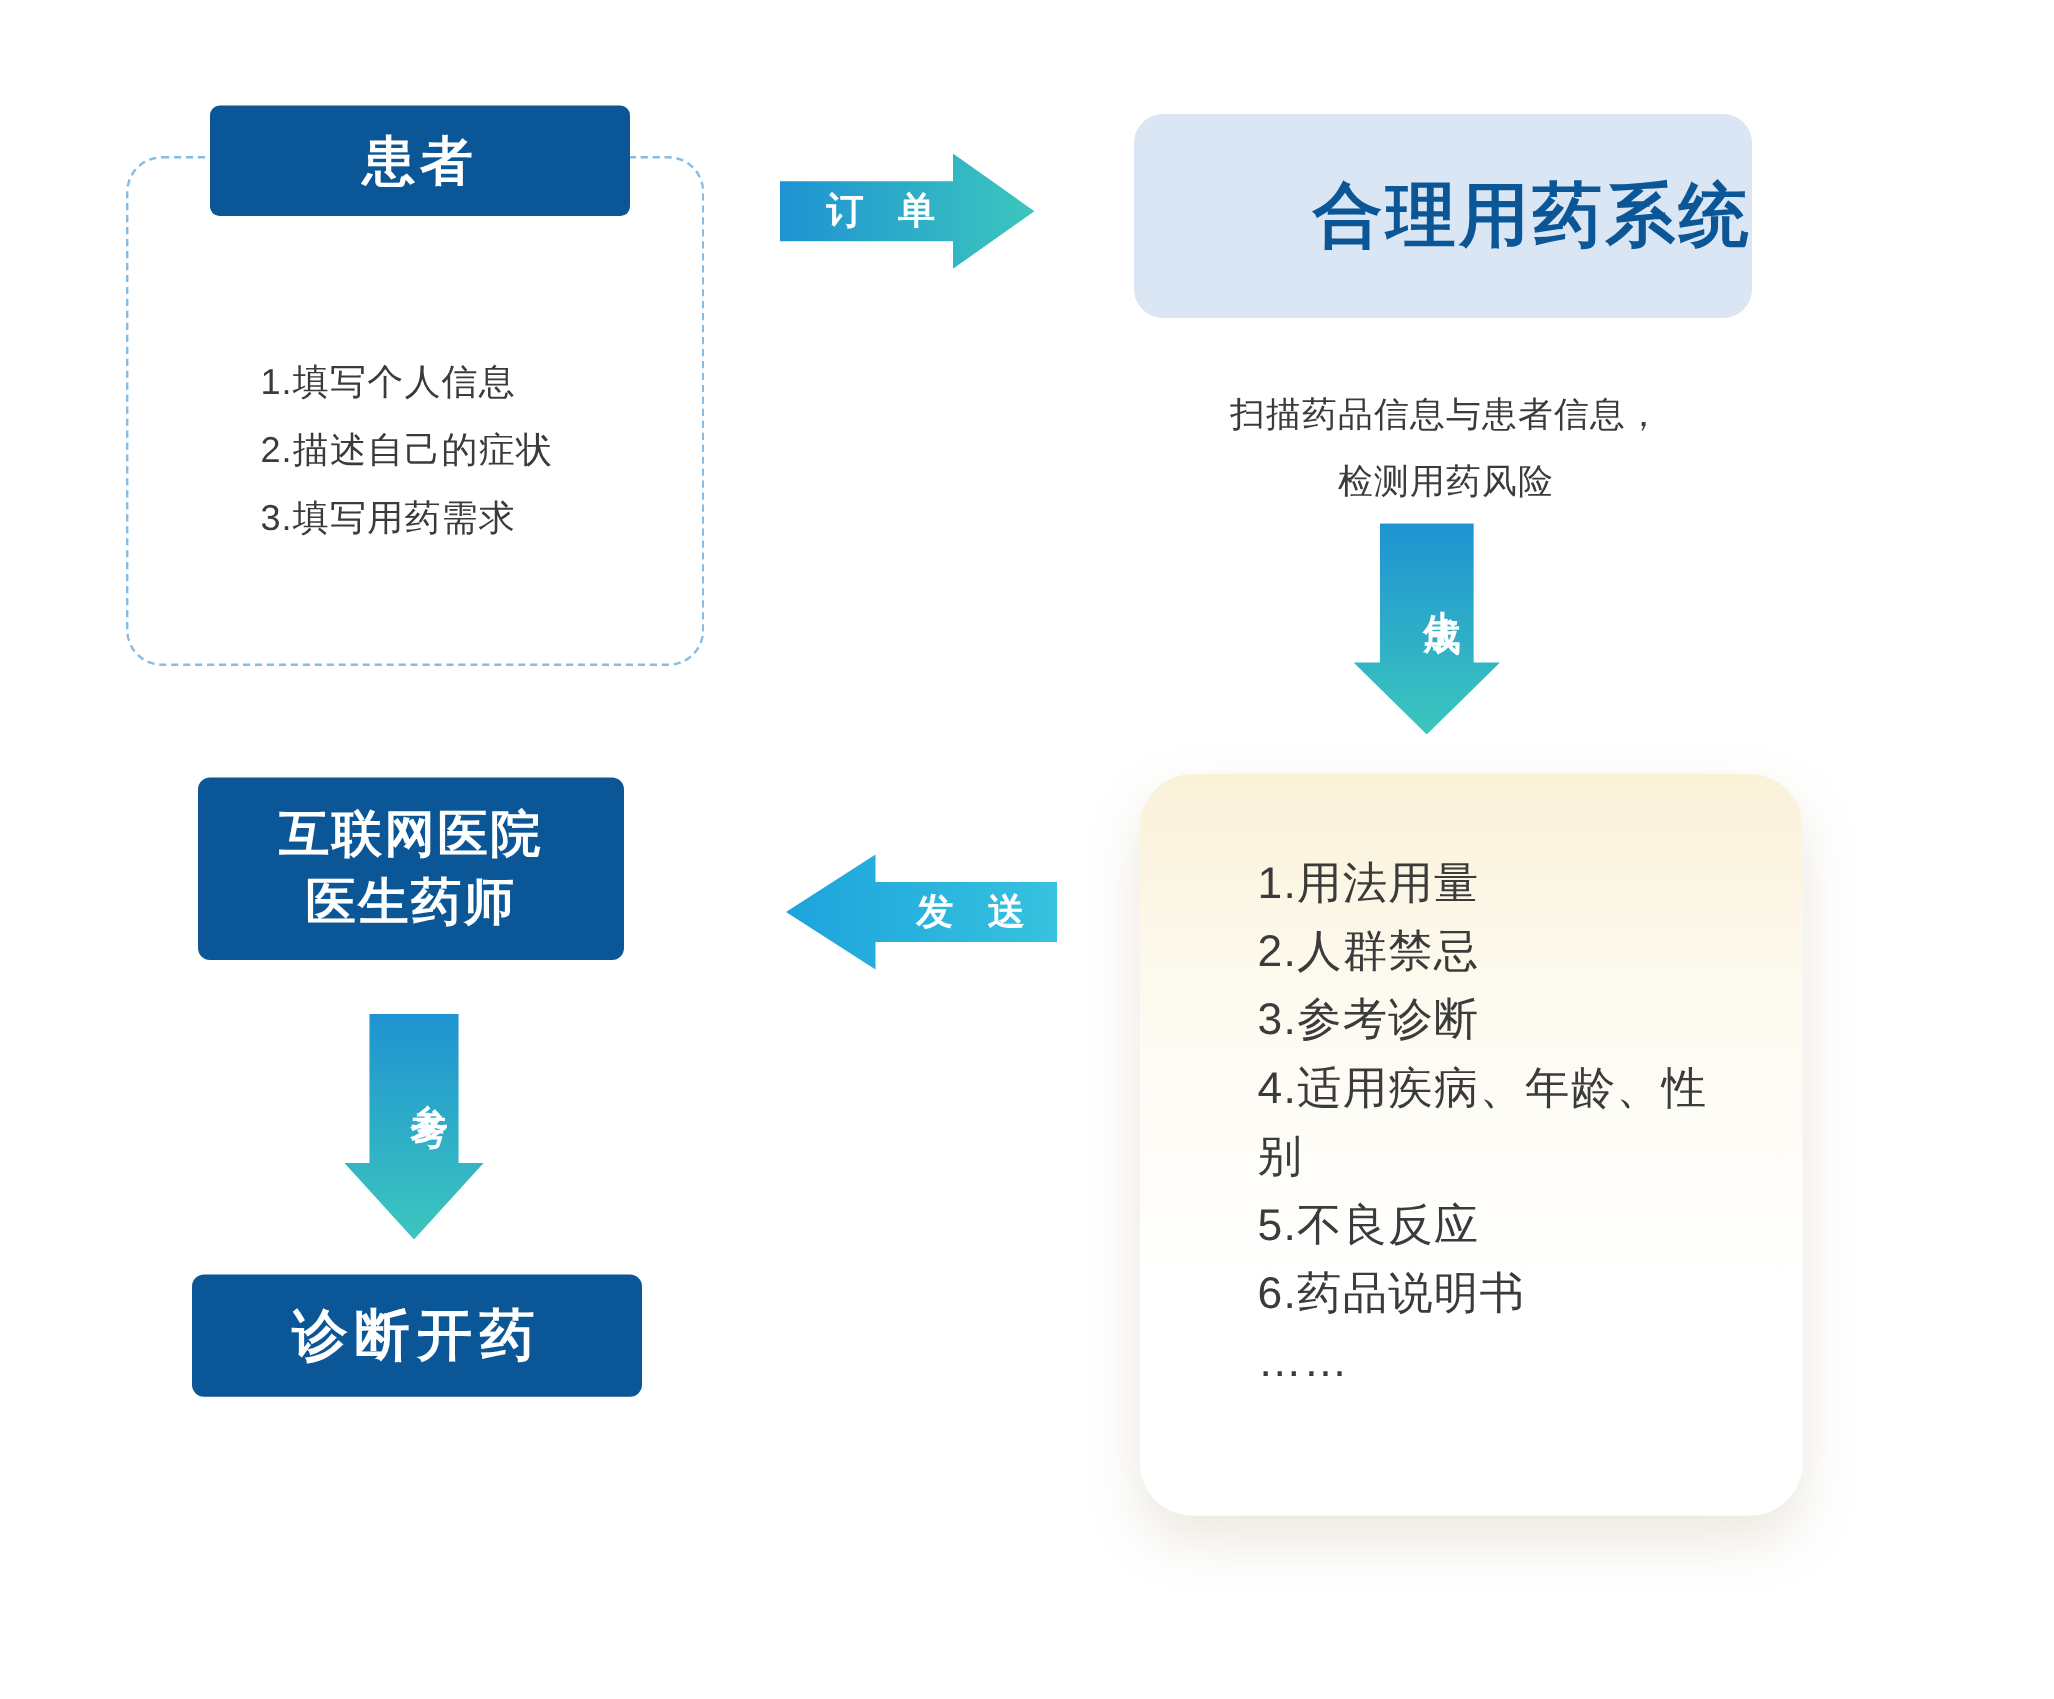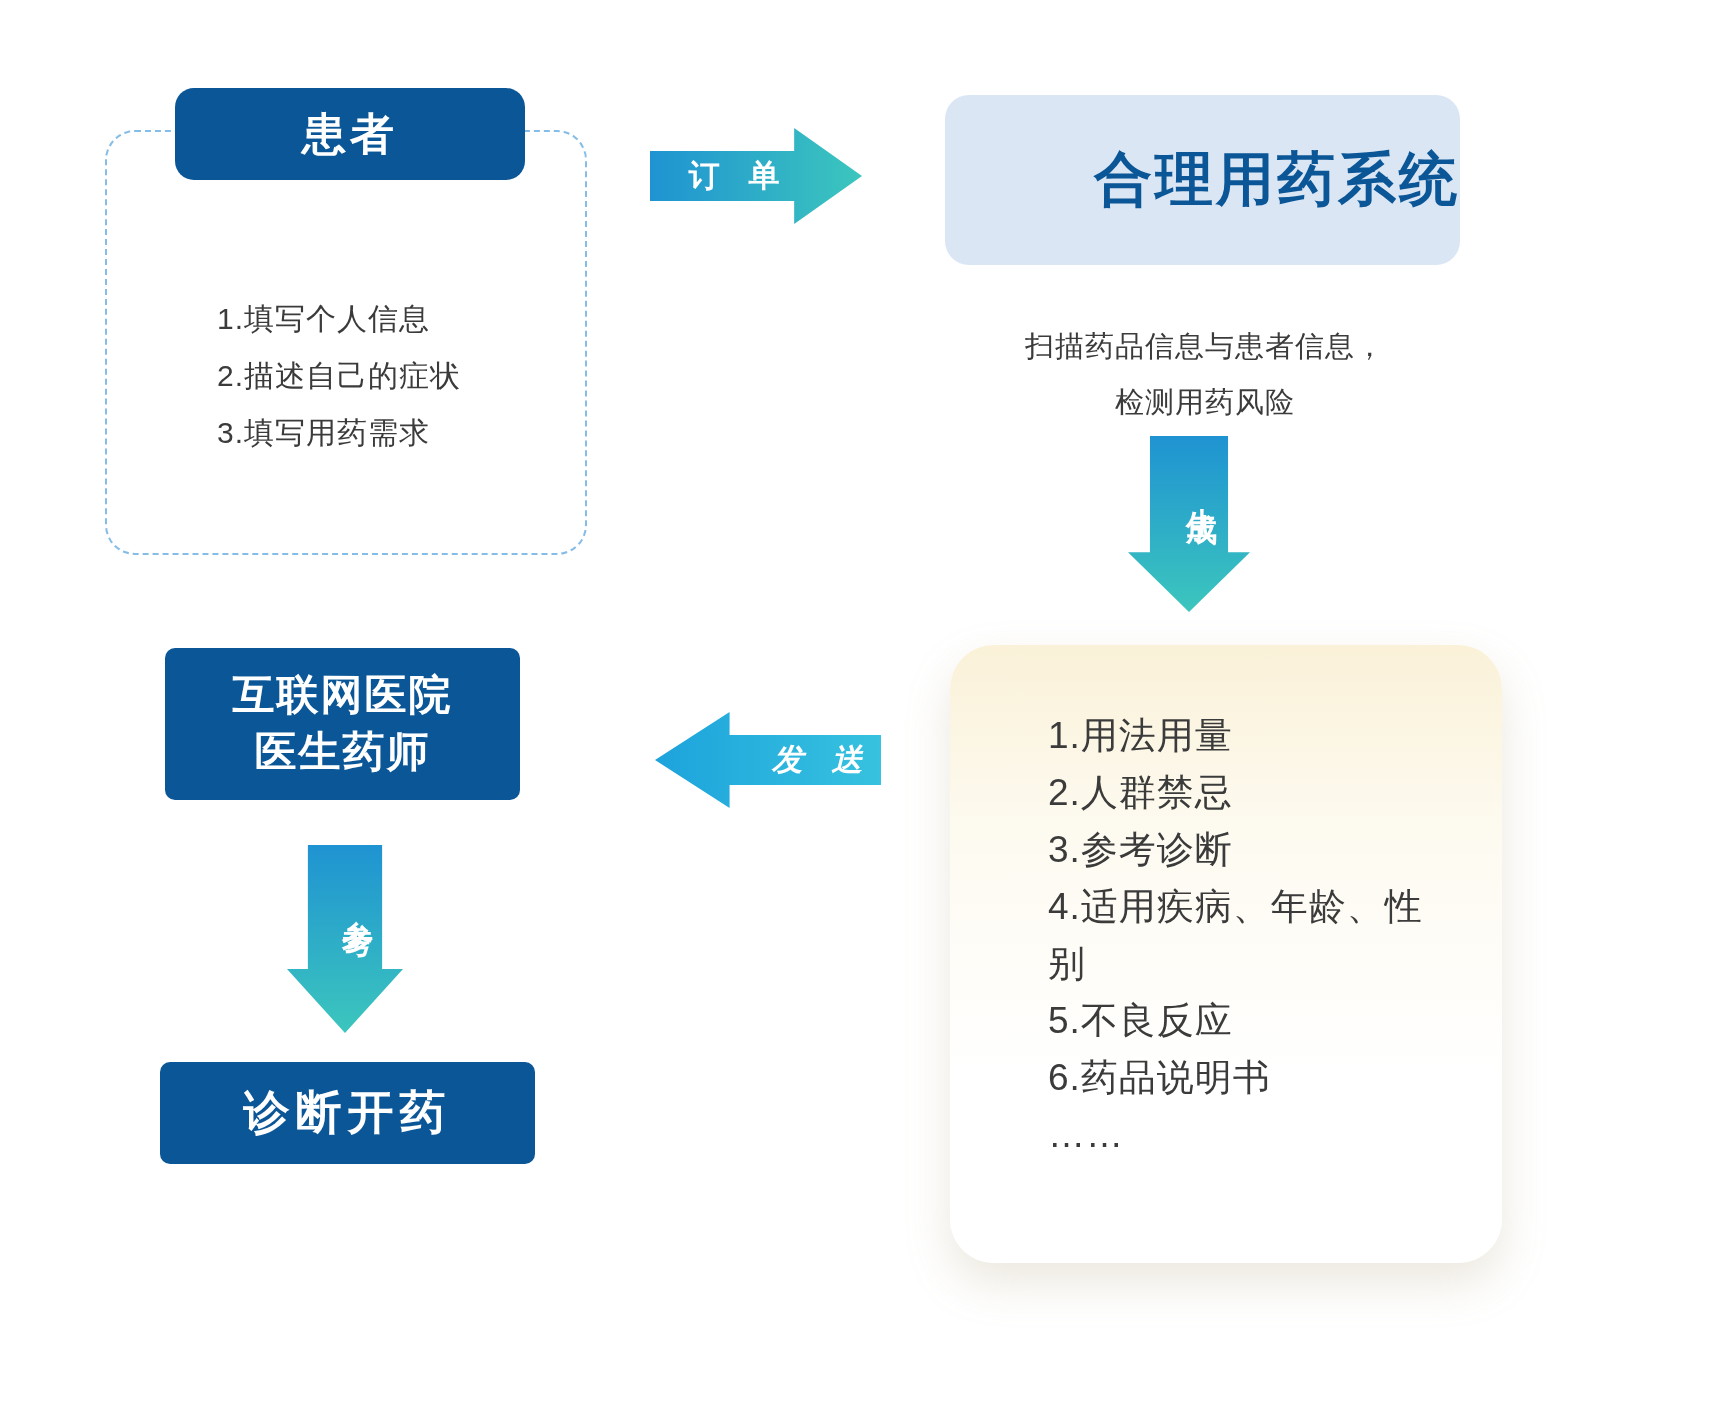--- a/index.html
+++ b/index.html
@@ -41,21 +41,21 @@
     color: #ffffff;
     font-weight: bold;
     display: flex;
     align-items: center;
     justify-content: center;
     text-align: center;
   }
   .patient-node {
     left: 175px; top: 88px;
     width: 350px; height: 92px;
-    border-radius: 19px;
+    border-radius: 8px;
     font-size: 44px;
     letter-spacing: 4px;
   }
   .hospital-node {
     left: 165px; top: 648px;
     width: 355px; height: 152px;
     border-radius: 10px;
     font-size: 42px;
     line-height: 1.35;
     letter-spacing: 2px;
@@ -143,24 +143,23 @@
 
   .arrow-send {
     left: 655px; top: 712px;
     width: 226px; height: 96px;
     background: linear-gradient(90deg, var(--send-blue-1, #1da3dc), var(--send-blue-2, #37c2df));
     clip-path: polygon(100% 24%, 33% 24%, 33% 0%, 0% 50%, 33% 100%, 33% 76%, 100% 76%);
   }
   .arrow-send .arrow-label {
     left: 33%; width: 67%;
     top: 50%; transform: translateY(-50%);
-    text-align: center;
+    text-align: left;
     letter-spacing: 10px;
     text-indent: 10px;
-    font-style: italic;
   }
 
   .arrow-down {
     background: linear-gradient(180deg, var(--arrow-blue, #1f93d2), var(--arrow-teal, #3cc6bd));
     clip-path: polygon(18% 0%, 82% 0%, 82% 66%, 100% 66%, 50% 100%, 0% 66%, 18% 66%);
   }
   .arrow-generate {
     left: 1128px; top: 436px;
     width: 122px; height: 176px;
   }

